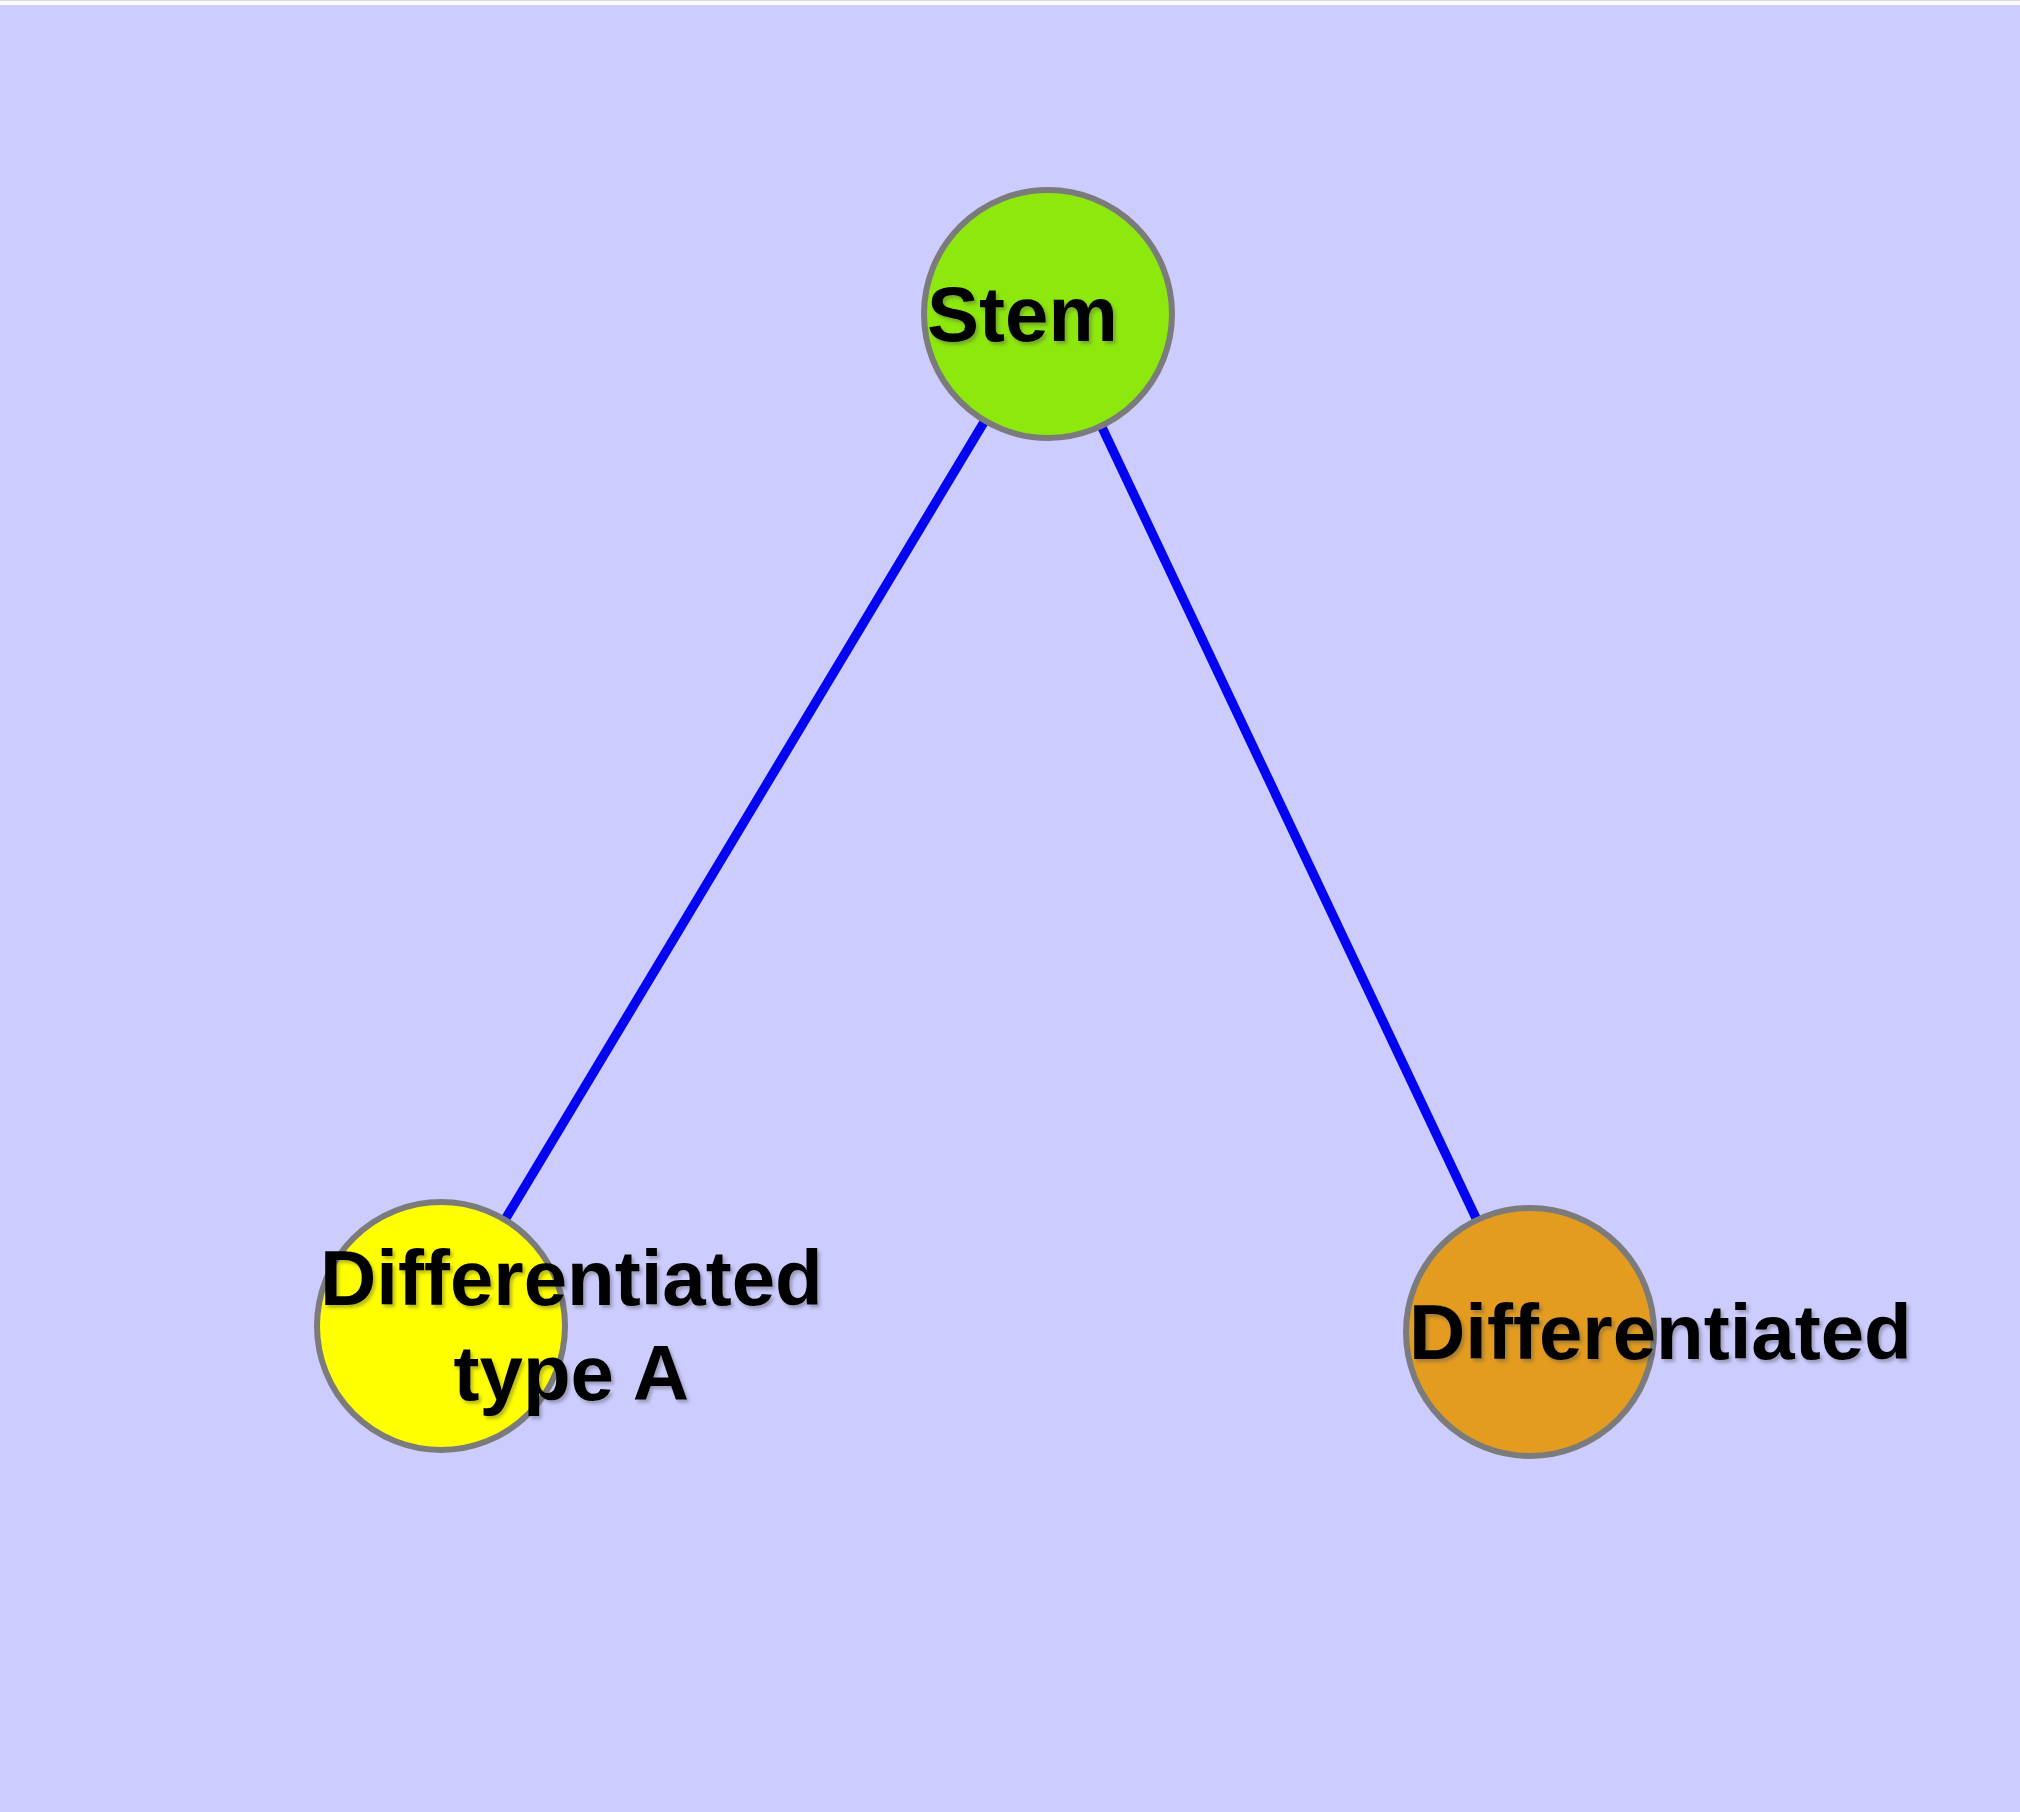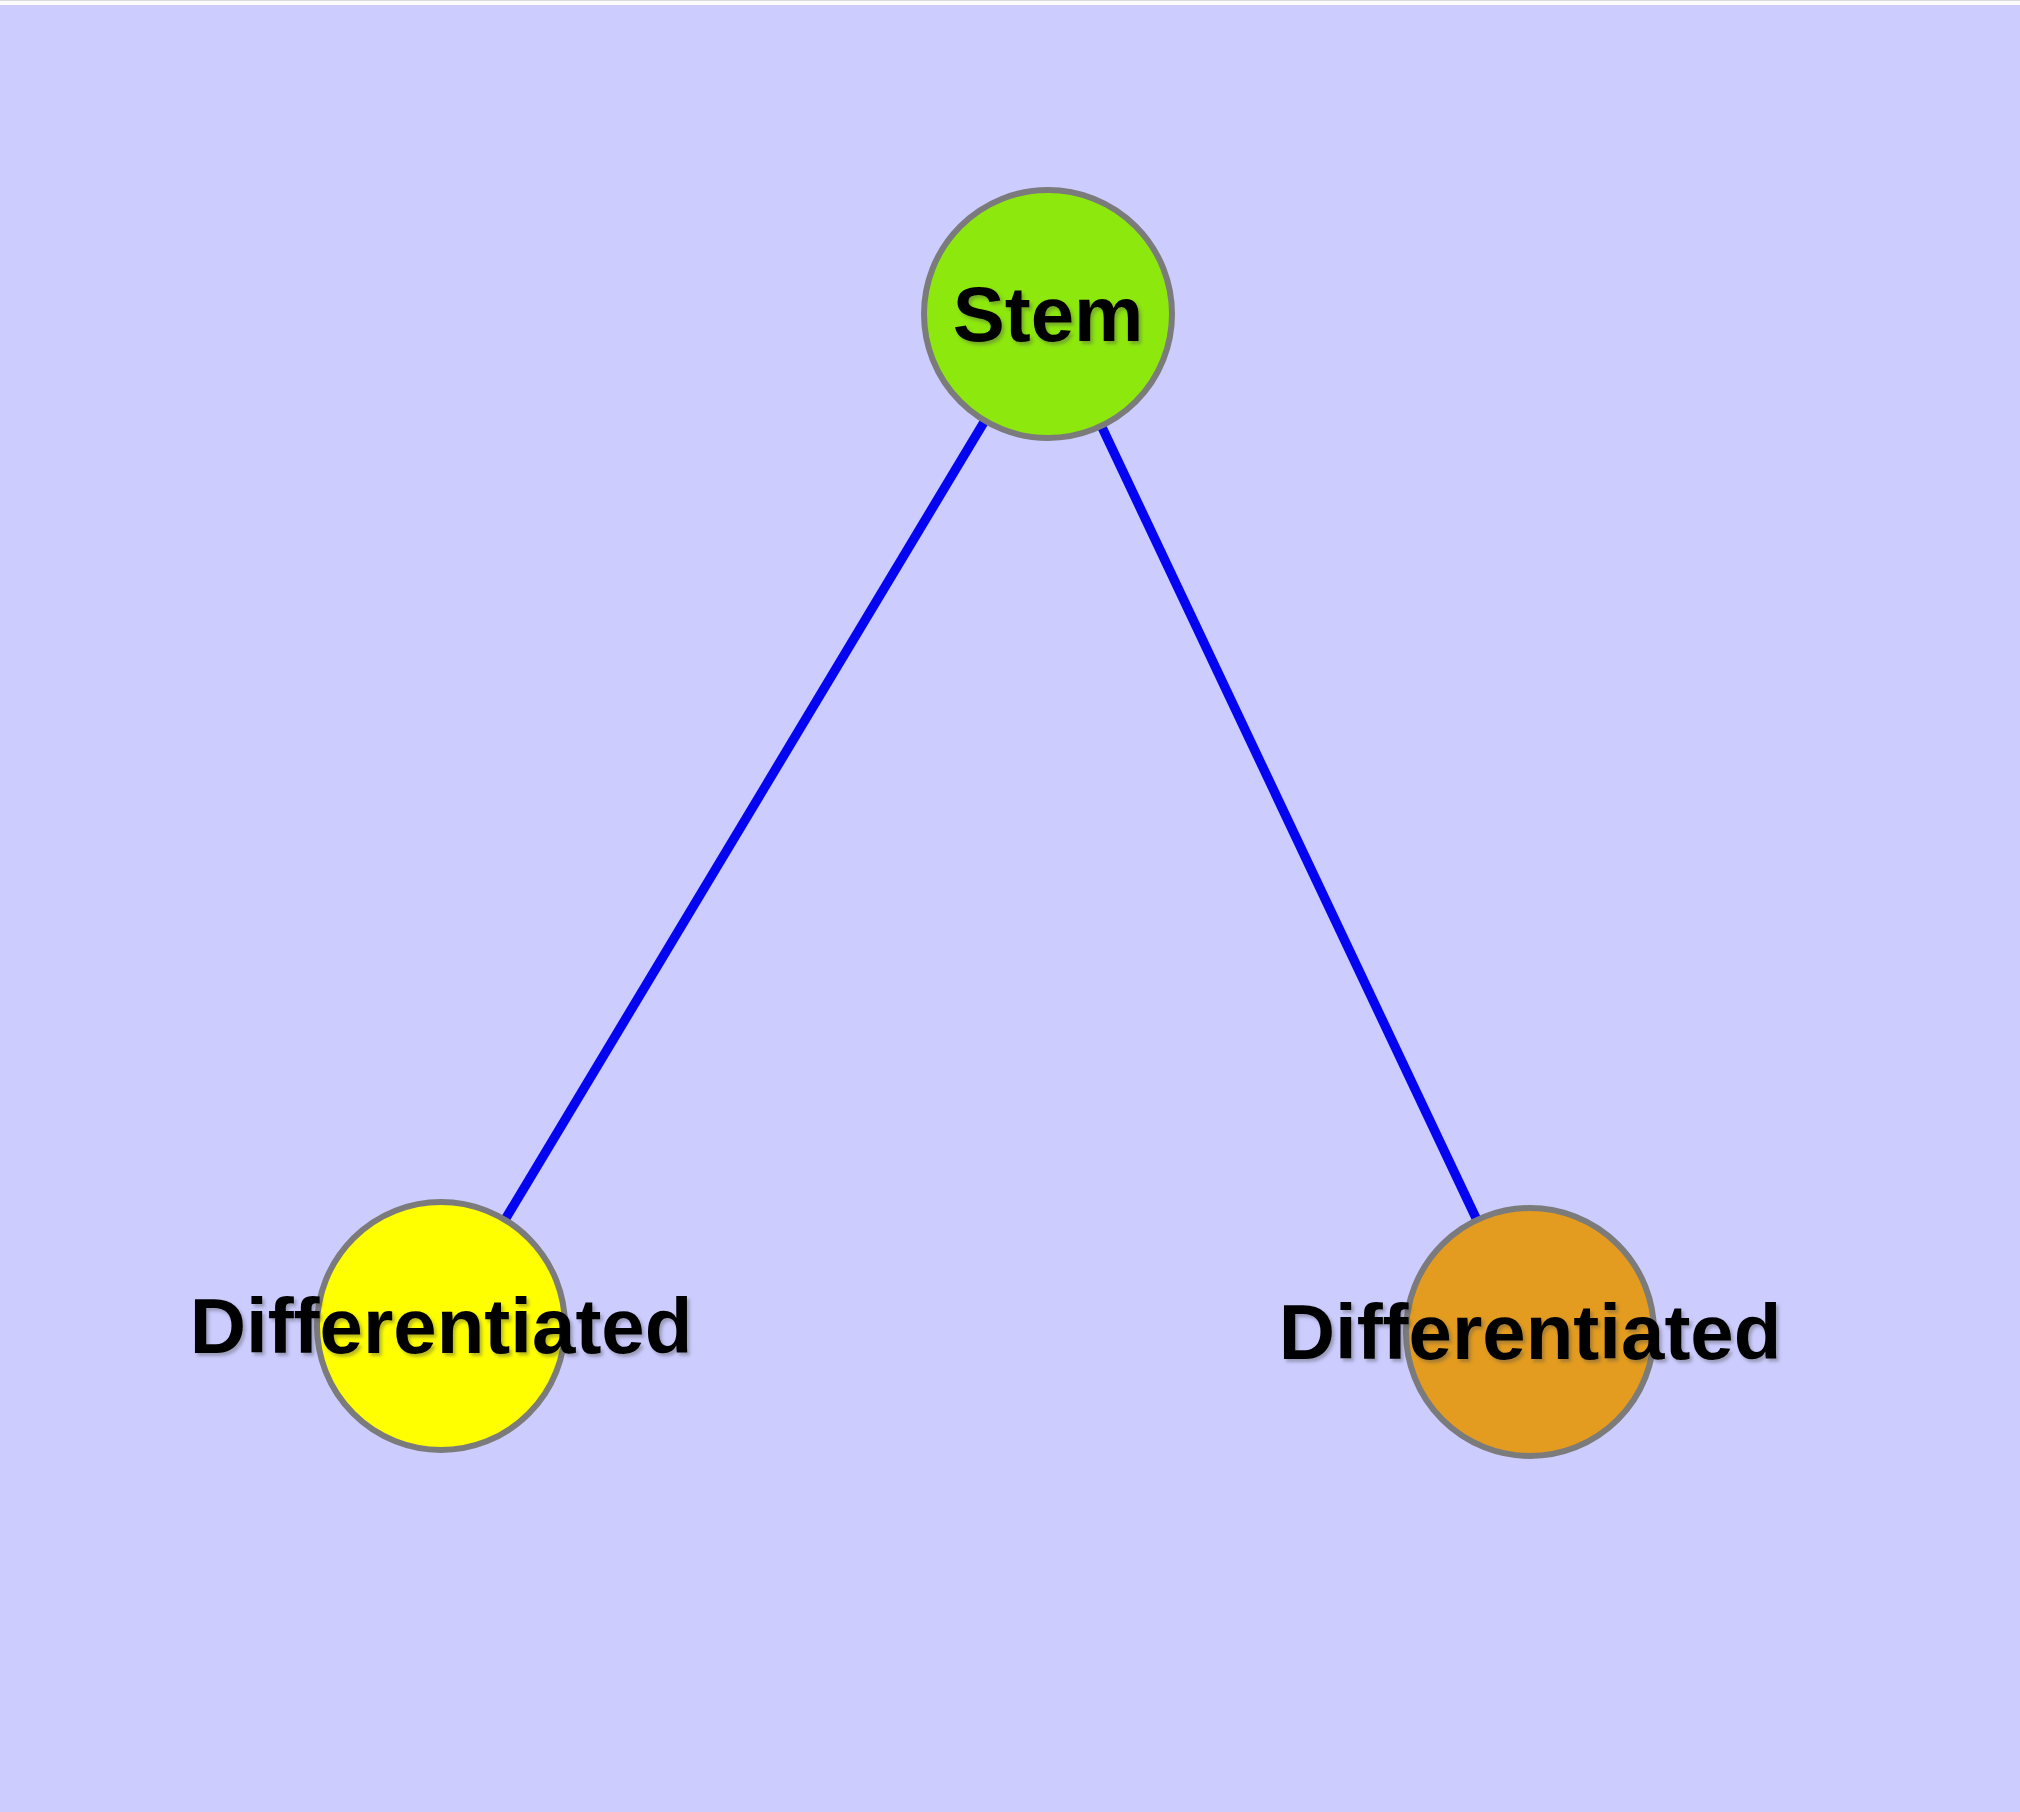--- a/index.html
+++ b/index.html
@@ -33,21 +33,21 @@
 
   .node {
     position: absolute;
     width: 254px;
     height: 254px;
     border-radius: 50%;
     border: 6px solid #7b7b7b;
     z-index: 2;
     display: flex;
     flex-direction: column;
-    align-items: center;
+    align-items: flex-start;
     justify-content: center;
   }
 
   .node-stem   { left: 921px; top: 187px; }
   .node-type-a { left: 314px;  top: 1199px; }
   .node-type-b { left: 1403px; top: 1205px; }
 
   .node-label {
     position: relative;
     z-index: 3;
@@ -75,20 +75,21 @@
 
   <div class="node node-stem" style="background-color: rgb(141, 232, 14);">
     <div class="node-label">
       <span class="line">Stem</span>
     </div>
   </div>
 
   <div class="node node-type-a" style="background-color: rgb(255, 255, 0);">
     <div class="node-label">
       <span class="line">Differentiated</span>
+      <span class="line">type A</span>
     </div>
   </div>
 
   <div class="node node-type-b" style="background-color: rgb(227, 156, 31);">
     <div class="node-label">
       <span class="line">Differentiated</span>
     </div>
   </div>
 
 </div>

